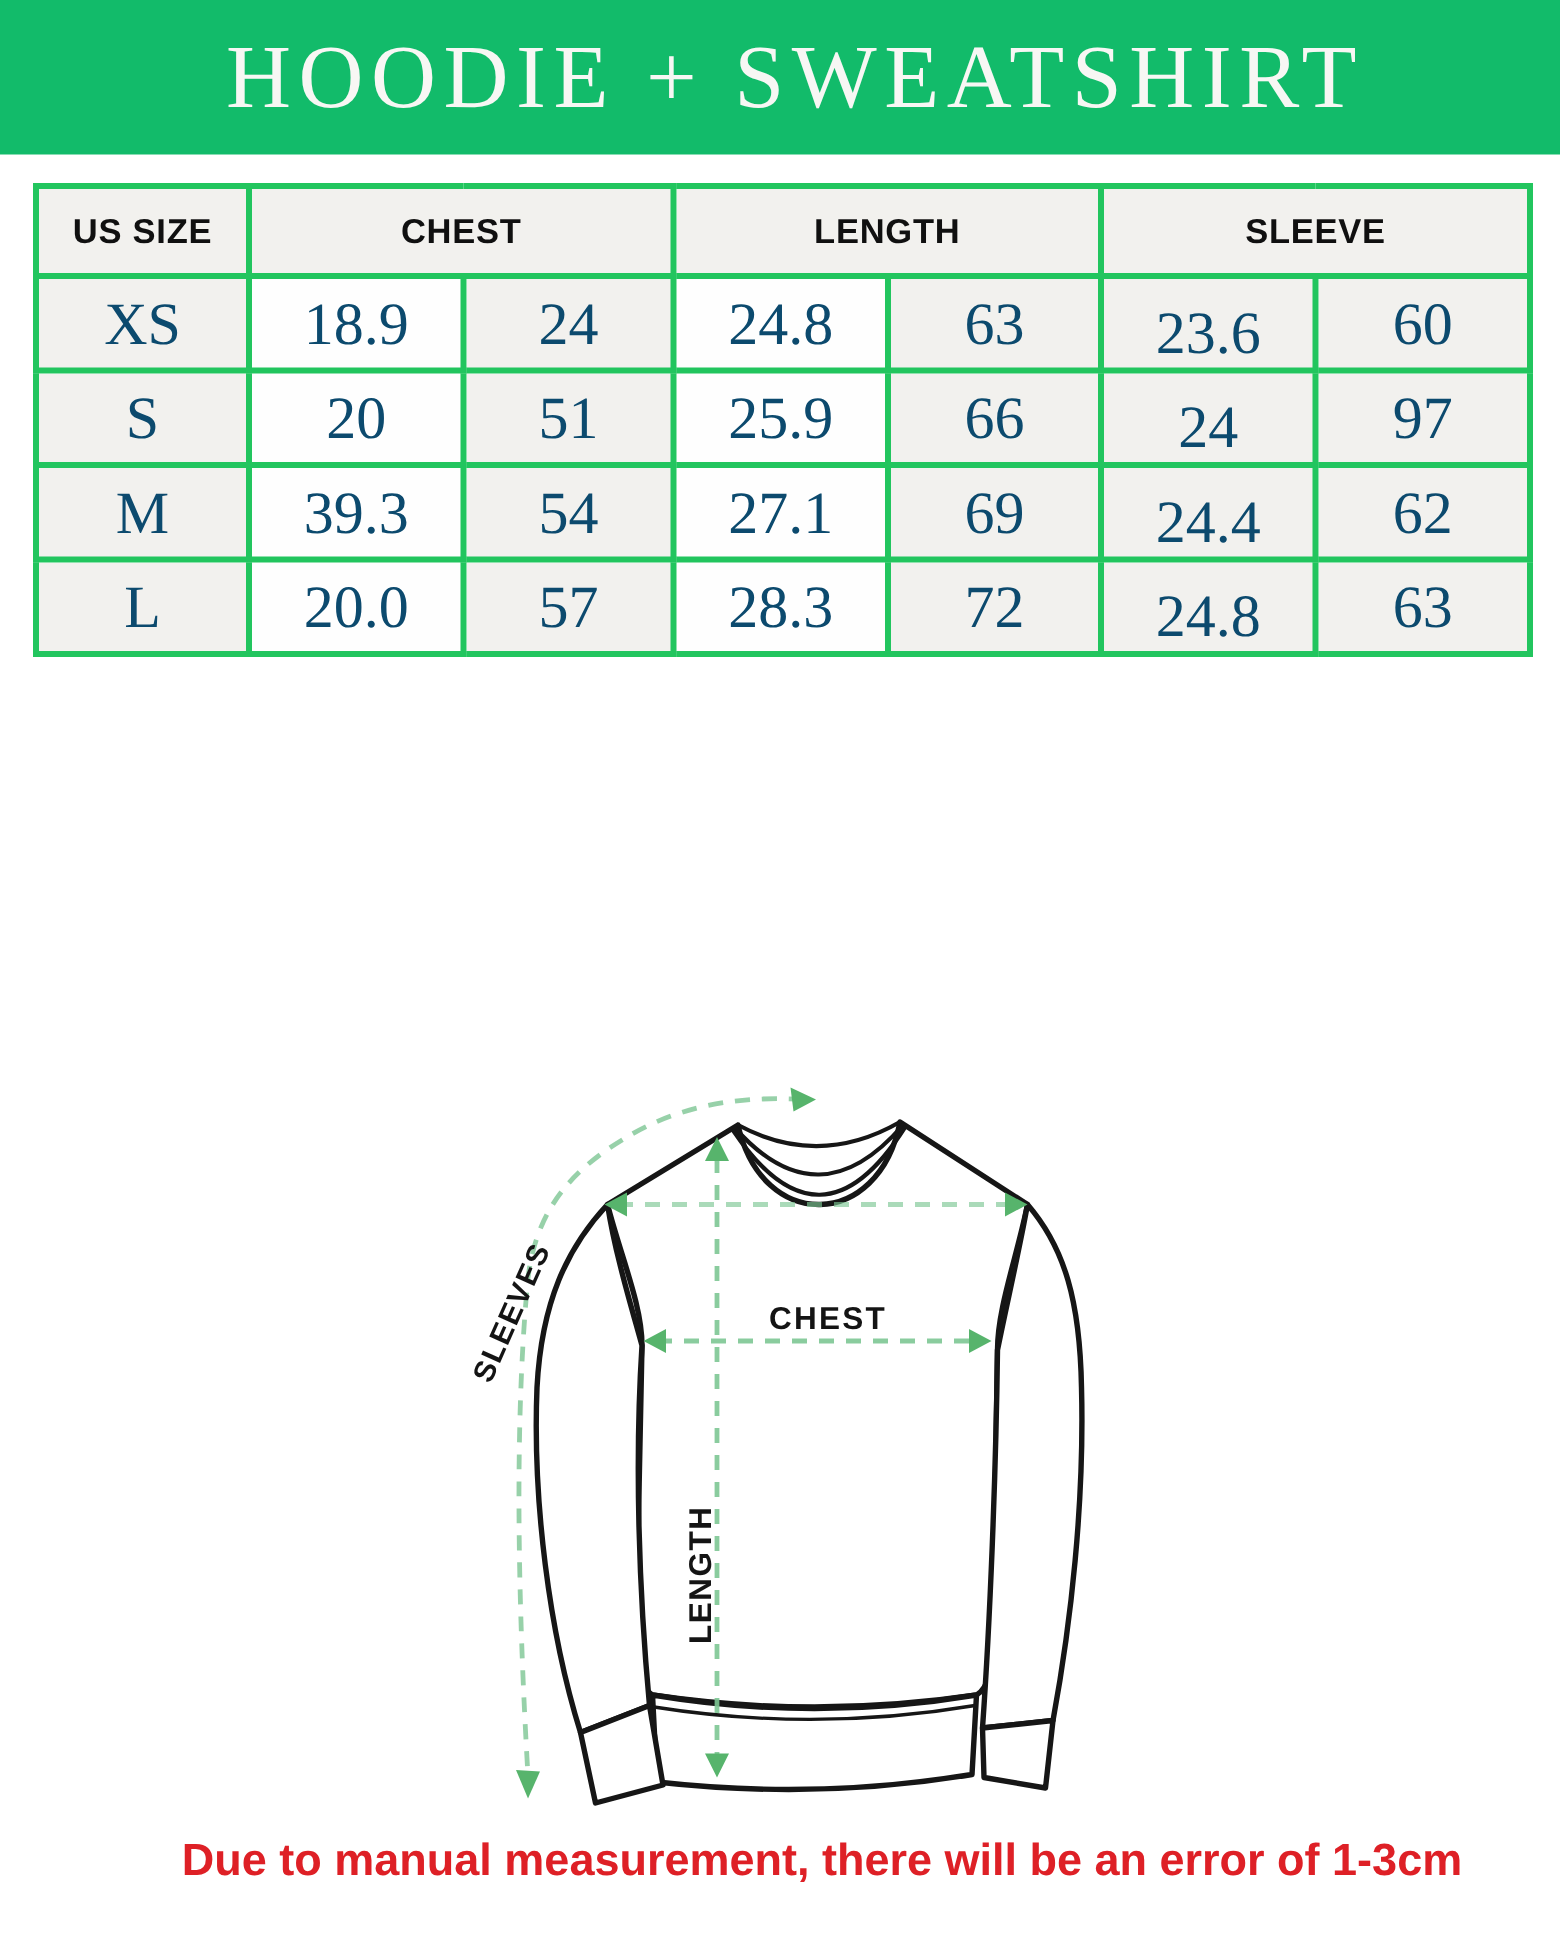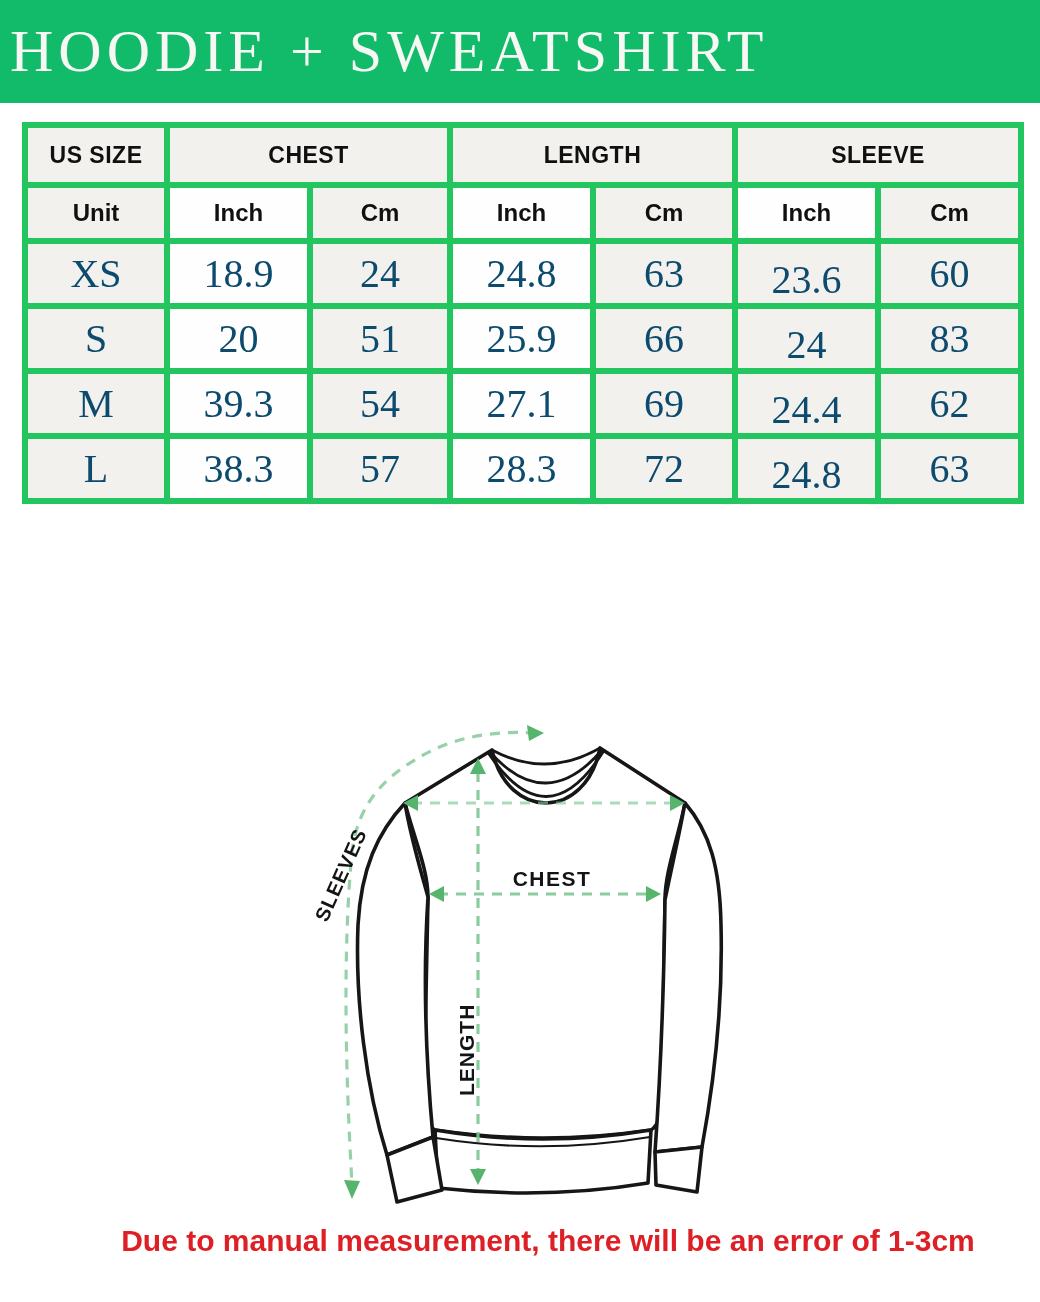--- a/index.html
+++ b/index.html
@@ -4,27 +4,27 @@
 <style>
   :root{
     --green:#12bb6a; --red:#de2026; --line:#7dc694; --arrow:#57b46c;
     --ink:#161616; --shade:#f2f1ee; --cellwhite:#fefefe;
   }
   *{margin:0;padding:0;box-sizing:border-box}
   html,body{width:1040px;height:1302px}
   body{position:relative;background:#ffffff;font-family:"Liberation Sans",sans-serif;overflow:hidden}
 
   .banner{position:absolute;left:0;top:0;width:1040px;height:103px;background:var(--green);
-    display:flex;align-items:center;justify-content:flex-start}
+    display:flex;align-items:center;justify-content:center}
   .banner h1{font-family:"Liberation Serif",serif;font-weight:normal;color:#f7f7f4;
     font-size:60px;letter-spacing:5px;white-space:nowrap;transform:translateX(10px)}
 
   table.size{position:absolute;left:22px;top:122px;width:996px;border-collapse:collapse;
     border:3px solid #1a1a1a;table-layout:fixed;background:var(--cellwhite)}
-  table.size td,table.size th{border:6px solid #22c55e;text-align:center;vertical-align:middle;
+  table.size td,table.size th{border:4px solid #22c55e;text-align:center;vertical-align:middle;
     overflow:hidden}
   tr.group-row th{height:60px;font-size:23px;font-weight:bold;letter-spacing:.5px;background:var(--shade);color:#101010}
   tr.unit-row th{height:56px;font-size:24px;font-weight:bold;background:var(--cellwhite);color:#101010}
   tr.data-row td{height:55px;font-family:"Liberation Serif","DejaVu Serif",serif;
     font-size:40px;color:#0c4a6e;background:var(--cellwhite)}
   .shade{background:var(--shade)!important}
   tr.data-row td.low{padding-top:12px}
   tr.data-row td.size-cell{font-size:40px}
 
   .fig{position:absolute;left:290px;top:690px;width:520px;height:520px}
@@ -49,61 +49,52 @@
       <col style="width:143px">
       <col style="width:143px">
   </colgroup>
   <thead>
     <tr class="group-row">
         <th colspan="1">US SIZE</th>
         <th colspan="2">CHEST</th>
         <th colspan="2">LENGTH</th>
         <th colspan="2">SLEEVE</th>
       </tr>
-    <tr class="unit-row">
-        <th class="shade">Unit</th>
-        <th>Inch</th>
-        <th class="shade">Cm</th>
-        <th>Inch</th>
-        <th class="shade">Cm</th>
-        <th>Inch</th>
-        <th class="shade">Cm</th>
-      </tr>
   </thead>
   <tbody>
       <tr class="data-row">
         <td class="size-cell shade">XS</td>
         <td>18.9</td>
         <td class="shade">24</td>
         <td>24.8</td>
         <td class="shade">63</td>
         <td class="shade low">23.6</td>
         <td class="shade">60</td>
       </tr>
       <tr class="data-row">
         <td class="size-cell shade">S</td>
         <td>20</td>
         <td class="shade">51</td>
         <td>25.9</td>
         <td class="shade">66</td>
         <td class="shade low">24</td>
-        <td class="shade">83</td>
+        <td class="shade">97</td>
       </tr>
       <tr class="data-row">
         <td class="size-cell shade">M</td>
         <td>39.3</td>
         <td class="shade">54</td>
         <td>27.1</td>
         <td class="shade">69</td>
         <td class="shade low">24.4</td>
         <td class="shade">62</td>
       </tr>
       <tr class="data-row">
         <td class="size-cell shade">L</td>
-        <td>38.3</td>
+        <td>20.0</td>
         <td class="shade">57</td>
         <td>28.3</td>
         <td class="shade">72</td>
         <td class="shade low">24.8</td>
         <td class="shade">63</td>
       </tr>
     </tbody>
 </table>
 
 <svg class="fig" viewBox="0 0 520 520">

